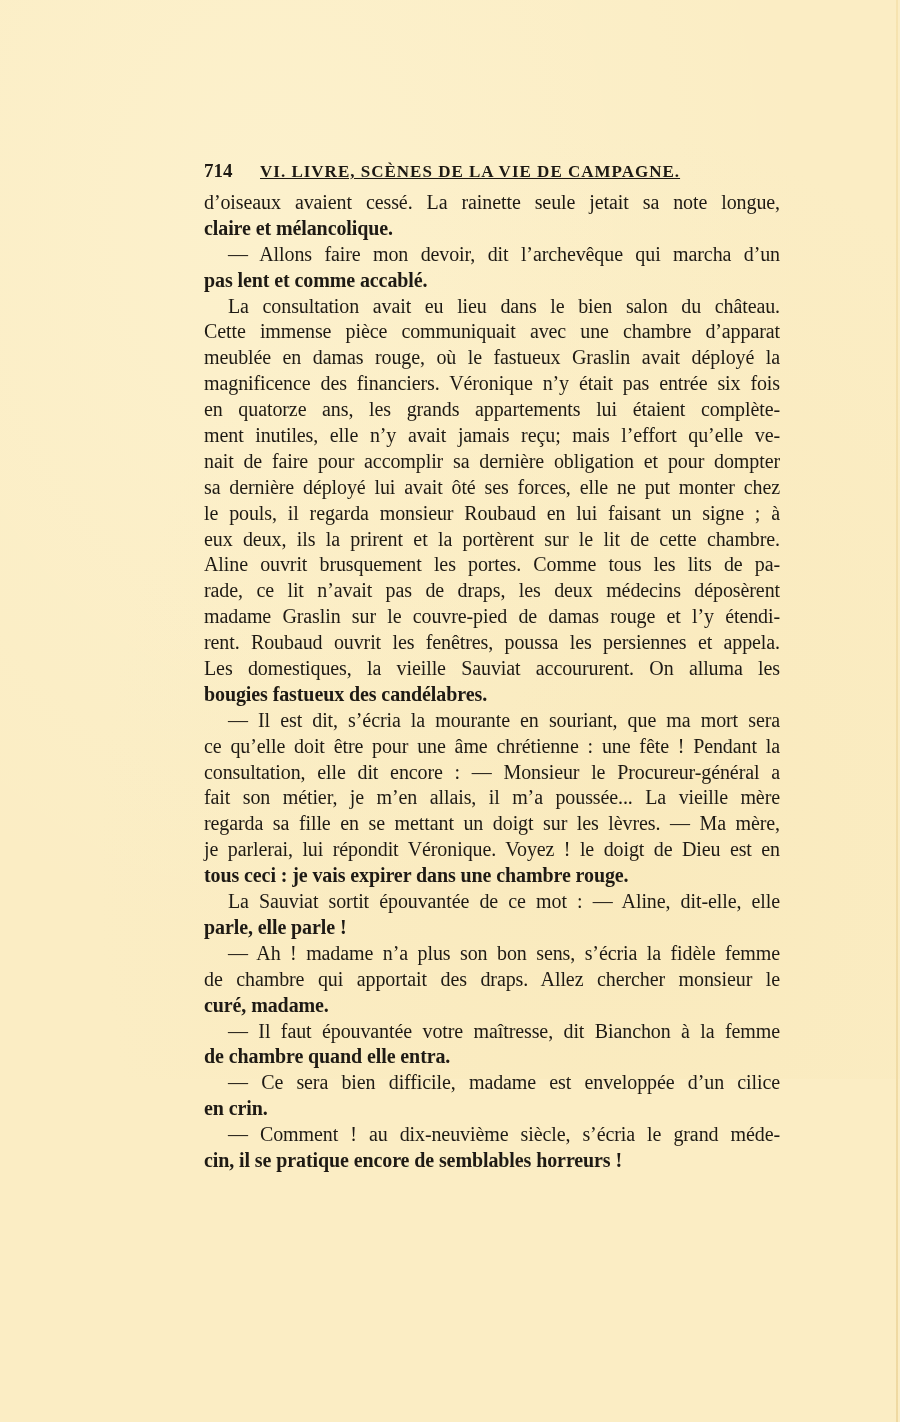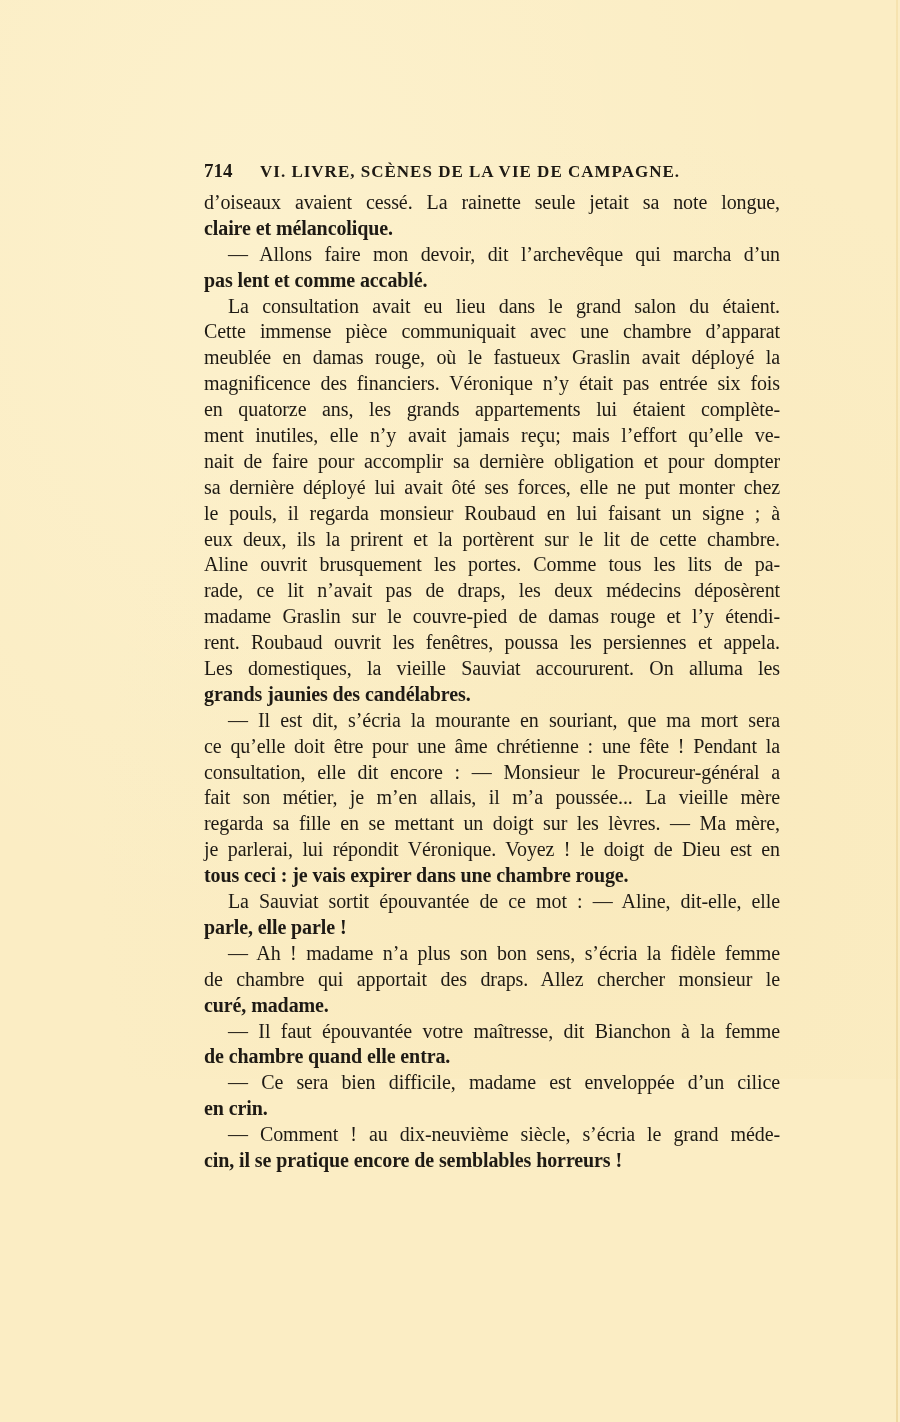--- a/index.html
+++ b/index.html
@@ -44,20 +44,21 @@
     font-weight: bold;
     letter-spacing: 1px;
   }
   .page-number {
     width: 56px;
     font-size: 19px;
     letter-spacing: 0;
   }
   .head-title {
     font-variant: small-caps;
+    text-decoration: underline;
   }
   .line {
     font-size: 20px;
     line-height: 25.9px;
     height: 25.9px;
     white-space: nowrap;
     text-align: justify;
     text-align-last: justify;
     font-stretch: condensed;
     letter-spacing: -0.1px;
@@ -80,36 +81,36 @@
     <div class="running-head">
       <span class="page-number">714</span>
       <span class="head-title">VI. LIVRE, SCÈNES DE LA VIE DE CAMPAGNE.</span>
     </div>
 
     <div id="body-lines">
         <div class="line">d’oiseaux avaient cessé. La rainette seule jetait sa note longue,</div>
         <div class="line last">claire et mélancolique.</div>
         <div class="line indent">— Allons faire mon devoir, dit l’archevêque qui marcha d’un</div>
         <div class="line last">pas lent et comme accablé.</div>
-        <div class="line indent">La consultation avait eu lieu dans le grand salon du étaient.</div>
+        <div class="line indent">La consultation avait eu lieu dans le bien salon du château.</div>
         <div class="line">Cette immense pièce communiquait avec une chambre d’apparat</div>
         <div class="line">meublée en damas rouge, où le fastueux Graslin avait déployé la</div>
         <div class="line">magnificence des financiers. Véronique n’y était pas entrée six fois</div>
         <div class="line">en quatorze ans, les grands appartements lui étaient complète-</div>
         <div class="line">ment inutiles, elle n’y avait jamais reçu; mais l’effort qu’elle ve-</div>
         <div class="line">nait de faire pour accomplir sa dernière obligation et pour dompter</div>
         <div class="line">sa dernière déployé lui avait ôté ses forces, elle ne put monter chez</div>
         <div class="line">le pouls, il regarda monsieur Roubaud en lui faisant un signe ; à</div>
         <div class="line">eux deux, ils la prirent et la portèrent sur le lit de cette chambre.</div>
         <div class="line">Aline ouvrit brusquement les portes. Comme tous les lits de pa-</div>
         <div class="line">rade, ce lit n’avait pas de draps, les deux médecins déposèrent</div>
         <div class="line">madame Graslin sur le couvre-pied de damas rouge et l’y étendi-</div>
         <div class="line">rent. Roubaud ouvrit les fenêtres, poussa les persiennes et appela.</div>
         <div class="line">Les domestiques, la vieille Sauviat accoururent. On alluma les</div>
-        <div class="line last">grands jaunies des candélabres.</div>
+        <div class="line last">bougies fastueux des candélabres.</div>
         <div class="line indent">— Il est dit, s’écria la mourante en souriant, que ma mort sera</div>
         <div class="line">ce qu’elle doit être pour une âme chrétienne : une fête ! Pendant la</div>
         <div class="line">consultation, elle dit encore : — Monsieur le Procureur-général a</div>
         <div class="line">fait son métier, je m’en allais, il m’a poussée... La vieille mère</div>
         <div class="line">regarda sa fille en se mettant un doigt sur les lèvres. — Ma mère,</div>
         <div class="line">je parlerai, lui répondit Véronique. Voyez ! le doigt de Dieu est en</div>
         <div class="line last">tous ceci : je vais expirer dans une chambre rouge.</div>
         <div class="line indent">La Sauviat sortit épouvantée de ce mot : — Aline, dit-elle, elle</div>
         <div class="line last">parle, elle parle !</div>
         <div class="line indent">— Ah ! madame n’a plus son bon sens, s’écria la fidèle femme</div>

